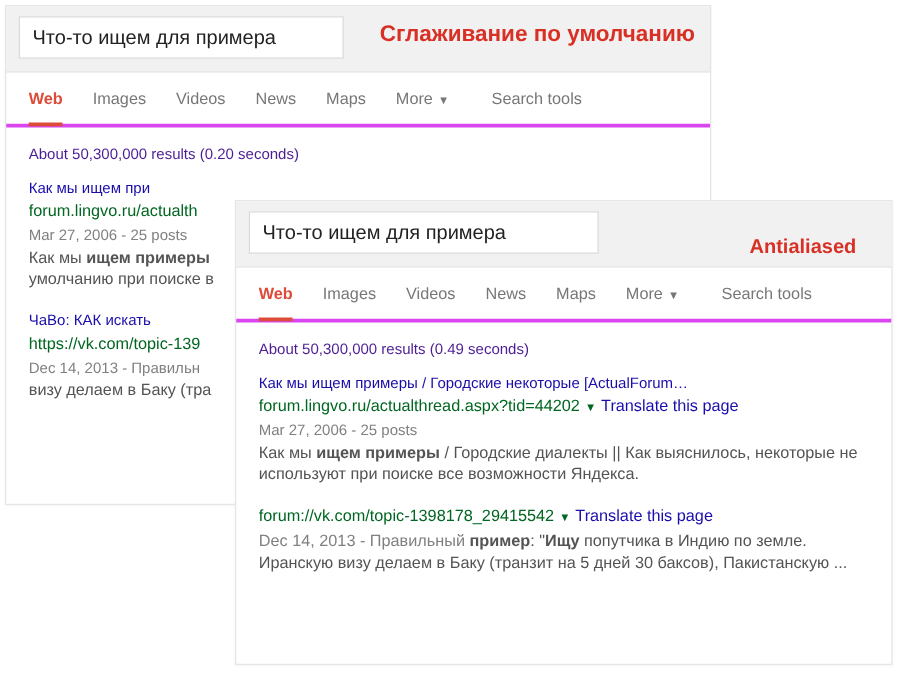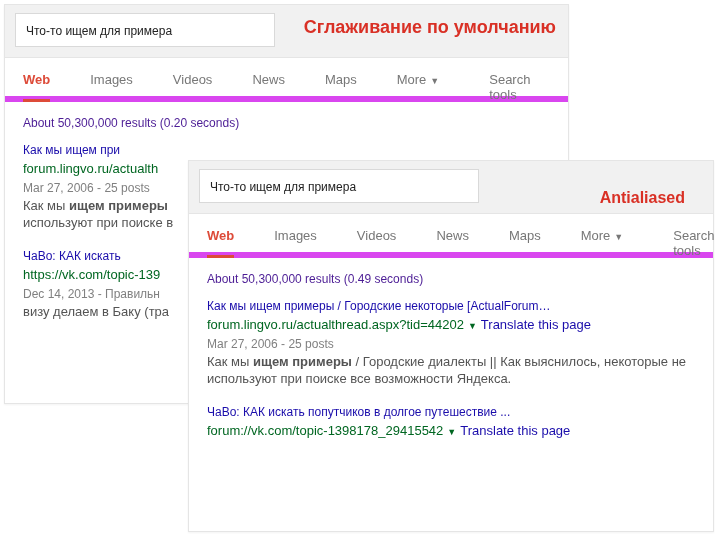--- a/index.html
+++ b/index.html
@@ -3,28 +3,28 @@
 <meta charset="utf-8">
 <style>
   * { box-sizing: border-box; margin: 0; padding: 0; }
   body { font-family: Arial, Helvetica, sans-serif; width: 720px; height: 540px; background: #fff; position: relative; overflow: hidden; }
 
   .panel { position: absolute; border: 1px solid #e5e5e5; background: #fff; box-shadow: 0 1px 2px rgba(0,0,0,0.05); }
   .panel-back  { left: 4px;  top: 4px;   width: 565px; height: 400px; }
   .panel-front { left: 188px; top: 160px; width: 526px; height: 372px; }
 
   .searchbar-wrap { background: #f1f1f1; padding: 8px 10px 10px 10px; border-bottom: 1px solid #e5e5e5; position: relative; }
-  .searchbox { background: #fff; border: 1px solid #d9d9d9; height: 34px; line-height: 34px; padding: 0 10px; font-size: 12px; color: #222; width: 260px; }
+  .searchbox { background: #fff; border: 1px solid #d9d9d9; height: 34px; line-height: 34px; padding: 0 10px; font-size: 16px; color: #222; width: 260px; }
   .panel-front .searchbox { width: 280px; }
 
   .overlay-label { position: absolute; color: #d93025; font-weight: bold; }
   .ov-back  { font-size: 18px; }
   .ov-front { font-size: 16px; }
 
-  .tabs { display: flex; align-items: flex-start; gap: 40px; padding: 14px 18px 0 18px; font-size: 13px; color: #777; border-bottom: 6px solid #d946ef; height: 44px; }
+  .tabs { display: flex; align-items: center; gap: 24px; padding: 14px 18px 0 18px; font-size: 13px; color: #777; border-bottom: 3px solid #d946ef; height: 44px; }
   .tab { cursor: pointer; padding-bottom: 12px; border-bottom: 3px solid transparent; }
   .tab.active { color: #dd4b39; border-bottom-color: #dd4b39; font-weight: bold; }
   .tab .tri { font-size: 9px; margin-left: 4px; color: #777; }
   .tab.tools { margin-left: 10px; }
 
   .stats { color: #4c1d95; font-size: 12px; padding: 14px 18px 10px 18px; }
 
   .result { padding: 2px 18px 14px 18px; font-size: 13px; line-height: 1.35; }
   .result h3 { color: #1a0dab; font-size: 12px; font-weight: normal; margin-bottom: 2px; white-space: nowrap; overflow: hidden; text-overflow: ellipsis; }
   .url-line { color: #006621; font-size: 13px; margin-bottom: 2px; white-space: nowrap; overflow: hidden; text-overflow: ellipsis; }
@@ -52,21 +52,21 @@
     <div class="tab">Maps</div>
     <div class="tab"><span>More</span><span class="tri">▼</span></div>
     <div class="tab tools">Search tools</div>
   </div>
   <div class="clip-back">
     <div class="stats">About 50,300,000 results (0.20 seconds)</div>
     <div class="result">
       <h3>Как мы ищем при</h3>
       <div class="url-line">forum.lingvo.ru/actualth</div>
       <div class="meta">Mar 27, 2006 - 25 posts</div>
-      <div class="snippet"><span>Как мы </span><b>ищем примеры</b><br><span>используют при поиске в</span></div>
+      <div class="snippet"><span>Как мы </span><b>ищем примеры</b><br><span>умолчанию при поиске в</span></div>
     </div>
     <div class="result">
       <h3>ЧаВо: КАК искать</h3>
       <div class="url-line">https://vk.com/topic-139</div>
       <div class="meta">Dec 14, 2013 - Правильн</div>
       <div class="snippet">визу делаем в Баку (тра</div>
     </div>
   </div>
 </div>
 
@@ -89,18 +89,18 @@
   <div class="result">
     <h3>Как мы ищем примеры / Городские некоторые [ActualForum…</h3>
     <div class="url-line">
       <span>forum.lingvo.ru/actualthread.aspx?tid=44202</span><span class="tri">▼</span><span class="translate">Translate this page</span>
     </div>
     <div class="meta">Mar 27, 2006 - 25 posts</div>
     <div class="snippet"><span>Как мы </span><b>ищем примеры</b><span> / Городские диалекты || Как выяснилось, некоторые не используют при поиске все возможности Яндекса.</span></div>
   </div>
 
   <div class="result">
-    <h3>ЧаВо: КАК искать попутчиков в долгое путешествие ...</h3>
     <div class="url-line">
       <span>forum://vk.com/topic-1398178_29415542</span><span class="tri">▼</span><span class="translate">Translate this page</span>
     </div>
+    <div class="snippet"><span style="color:#808080">Dec 14, 2013 - Правильный </span><b>пример</b><span>: "</span><b>Ищу</b><span> попутчика в Индию по земле. Иранскую визу делаем в Баку (транзит на 5 дней 30 баксов), Пакистанскую ...</span></div>
   </div>
 </div>
 
 </body></html>

